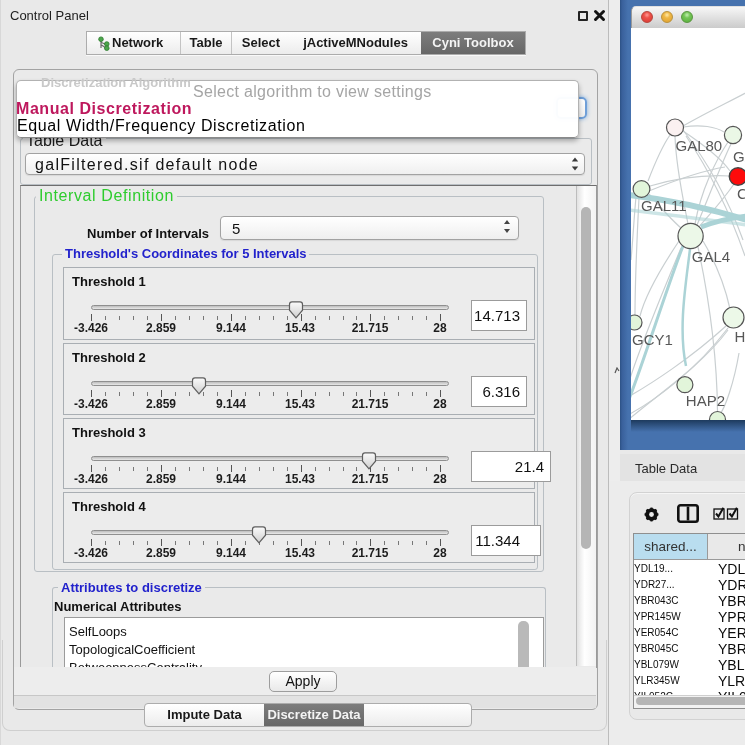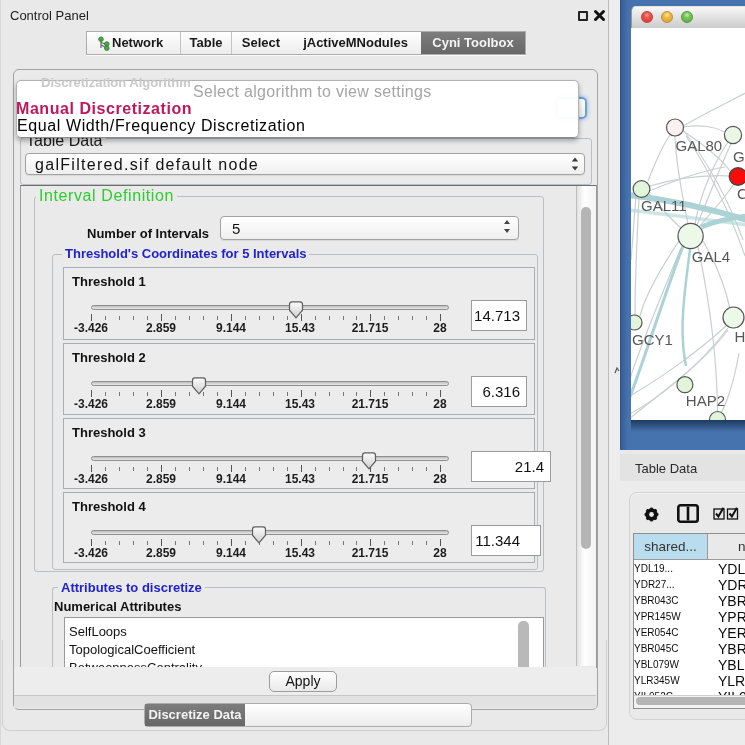--- a/index.html
+++ b/index.html
@@ -176,20 +176,21 @@
 <div class="abs" style="left:64px;top:617px;width:478px;height:49px;background:#ffffff;border:1px solid #9b9b9b;overflow:hidden;">
   <div style="font-size:13px;color:#111;padding:5px 0 0 4px;line-height:18px;">SelfLoops<br>TopologicalCoefficient<br>BetweennessCentrality</div>
 </div>
 <div class="abs" style="left:518px;top:621px;width:11px;height:60px;background:#b9b9b9;border-radius:5px;"></div>
 
 <div class="abs" style="left:14px;top:667px;width:582px;height:28px;background:#ededed;"></div>
 <div class="abs" style="left:269px;top:671px;width:66px;height:19px;background:linear-gradient(#ffffff,#e9e9e9);border:1px solid #9d9d9d;border-radius:5px;text-align:center;line-height:19px;font-size:14px;color:#111;">Apply</div>
 <div class="abs" style="left:14px;top:695px;width:582px;height:12px;background:#e2e2e2;border-top:1px solid #c7c7c7;"></div>
 
 <div class="abs" style="left:144px;top:703px;width:326px;height:22px;background:linear-gradient(#ffffff,#ececec);border:1px solid #acacac;border-radius:4px;display:flex;">
+  <div class="tabseg" style="width:119px;text-align:center;">Impute Data</div>
     <div class="tabseg" style="width:100px;text-align:center;background:linear-gradient(#7d7d7d,#676767);color:#f4f4f4;">Discretize Data</div>
 </div>
 
 <div class="abs" style="left:609px;top:0;width:11px;height:745px;background:#ededed;"></div>
 <svg class="abs" style="left:613px;top:367px" width="8" height="8" viewBox="0 0 8 8">
     <path d="M2 6 L4 1 L6 4" stroke="#555" stroke-width="1.2" fill="none"></path>
   </svg>
 
 <div class="abs" style="left:620px;top:0;width:125px;height:450px;background:linear-gradient(90deg,#2c5184 0,#39609b 2px,#4672ae 8px,#4672ae 100%);"></div>
 

